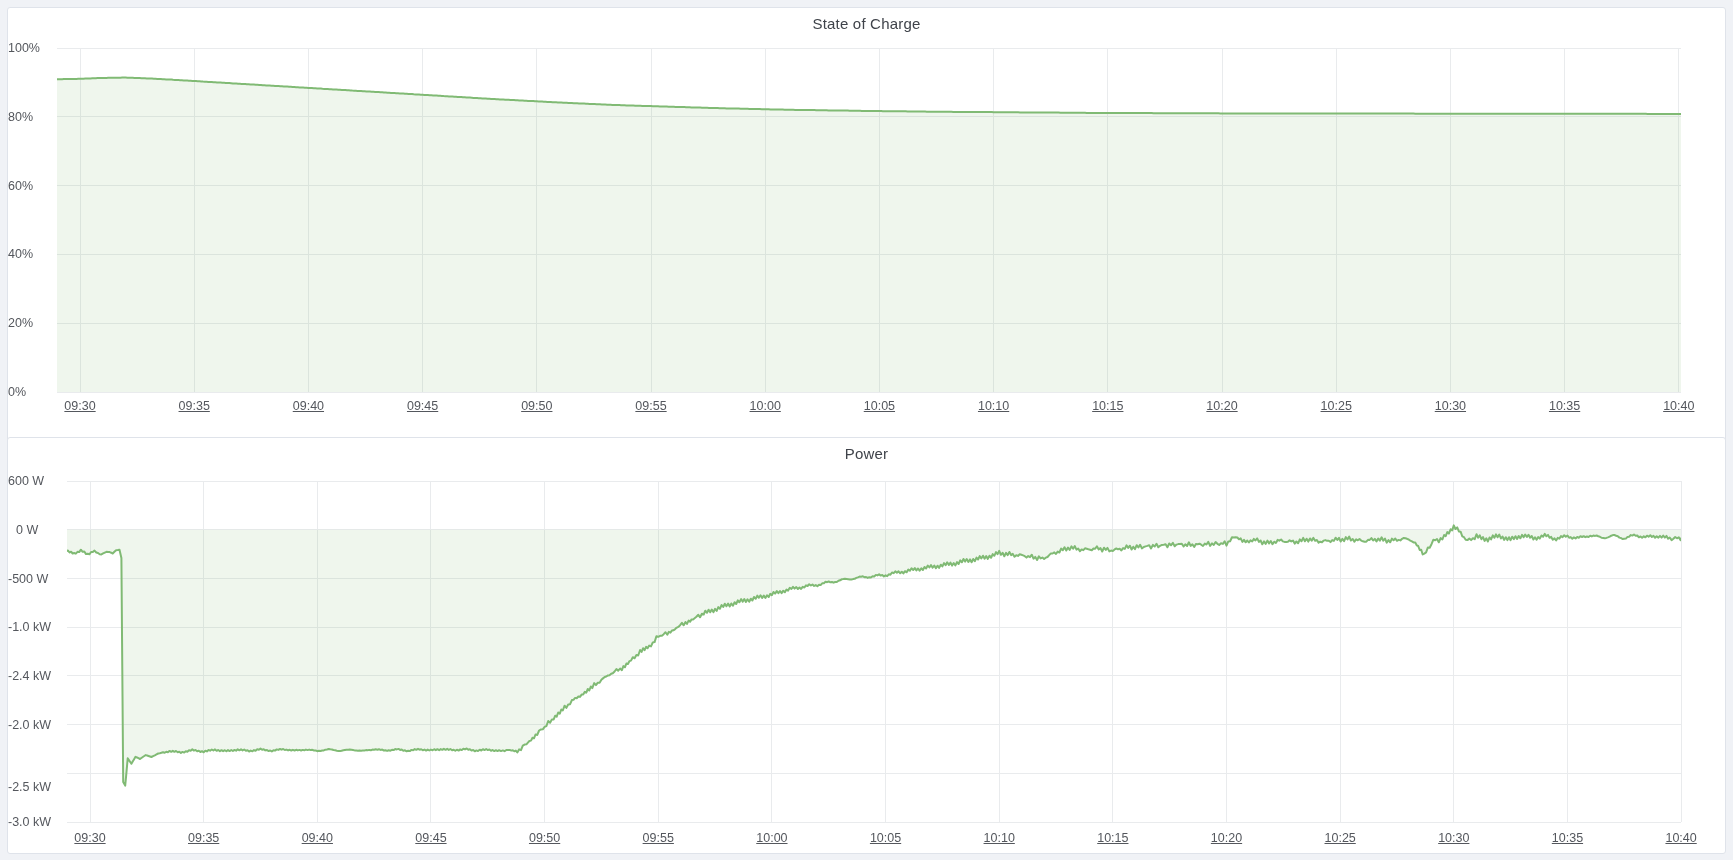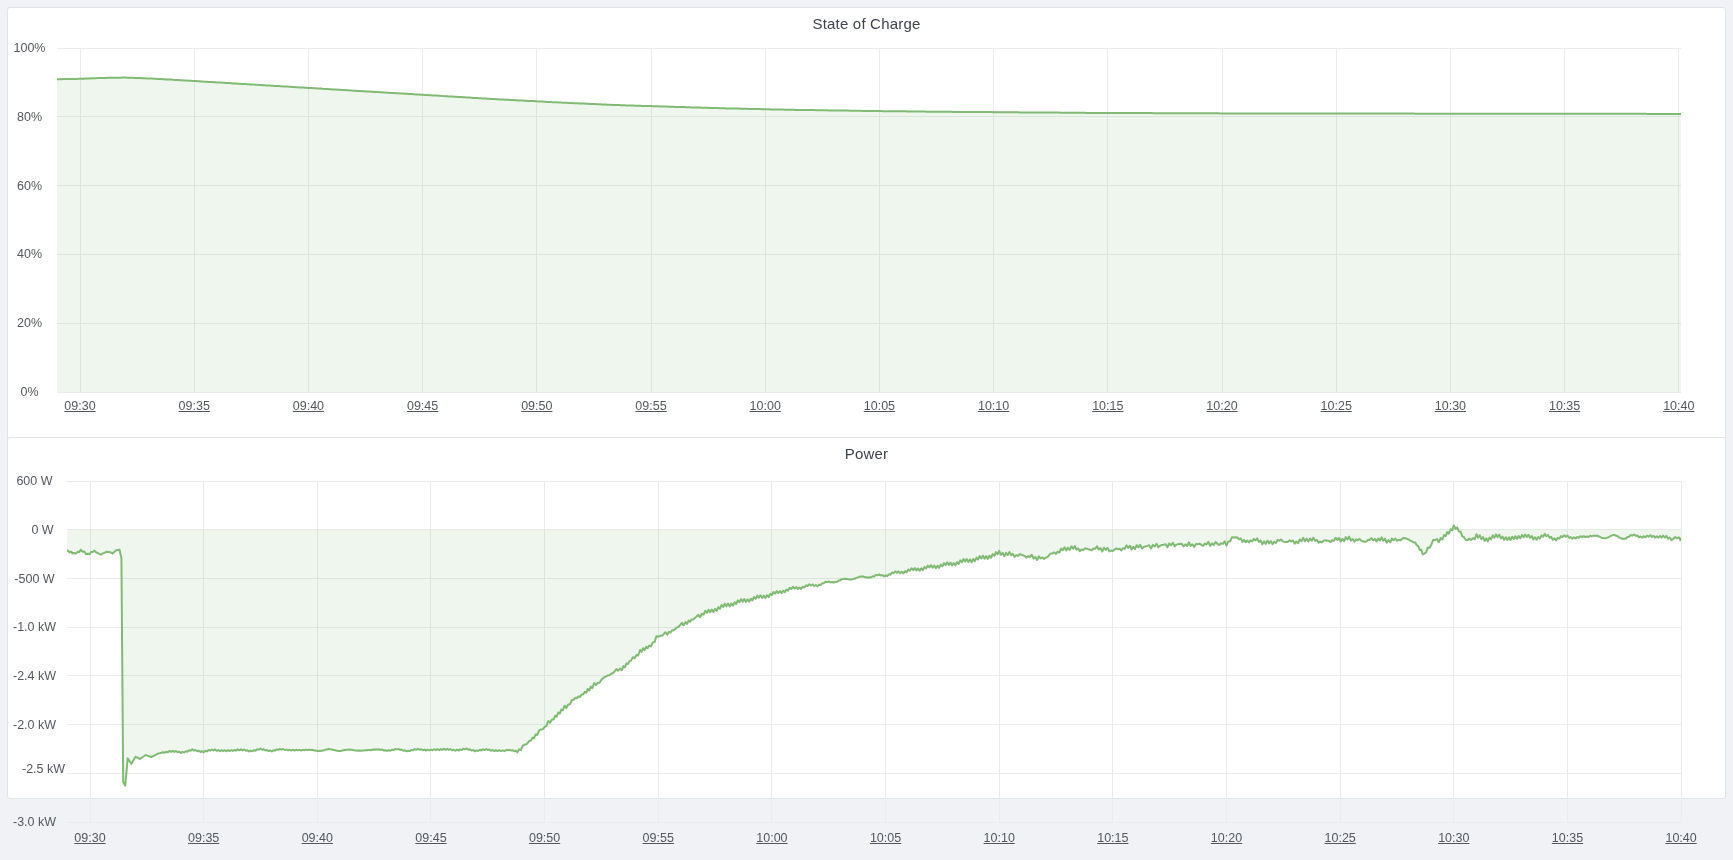--- a/index.html
+++ b/index.html
@@ -8,33 +8,33 @@
     width:1733px;height:860px;position:relative;overflow:hidden;
     background:#f0f2f6;
     font-family:"Liberation Sans", sans-serif;
   }
   .panel{
     position:absolute;left:7px;width:1719px;
     background:#ffffff;border:1px solid #dfe3ea;border-radius:3px;
     box-sizing:border-box;
   }
   #panel-soc{top:7px;height:508px;}
-  #panel-power{top:437px;height:362px;}
+  #panel-power{top:437px;height:417px;}
   .panel-title{
     position:absolute;top:7px;left:0;right:0;margin:0;
     text-align:center;font-size:15px;font-weight:500;color:#3f434a;
     letter-spacing:.2px;line-height:18px;
   }
   .chart-host{position:absolute;left:0;top:0;right:0;bottom:0;}
   .chart-host svg{position:absolute;left:0;top:0;}
   .tick{
     position:absolute;font-size:12.5px;color:#54575d;
     line-height:16px;height:16px;white-space:nowrap;
   }
-  .ytick{text-align:center;}
+  .ytick{text-align:left;}
   .xtick{text-align:center;text-decoration:underline;}
 </style>
 </head>
 <body style="background: rgb(240, 242, 246);">
 
 <main>
 
   <section class="panel" id="panel-soc">
     <h2 class="panel-title">State of Charge</h2>
     <div class="chart-host" id="soc-host">
@@ -126,21 +126,21 @@
           </g>
           <path d="M57.0 111.4L58.5 113.2L60.0 112.5L61.5 114.5L63.1 113.7L64.6 115.5L66.1 115.0L67.8 115.7L69.5 113.8L71.2 114.1L72.9 111.7L74.6 113.8L76.3 113.5L78.0 116.1L79.7 115.8L81.4 116.3L83.1 114.0L84.8 114.1L86.5 112.6L88.3 114.5L90.0 115.0L91.7 116.3L93.4 116.4L95.1 115.4L96.8 114.6L98.5 113.8L100.2 114.0L101.7 114.1L103.2 114.7L104.7 115.5L106.4 113.8L108.1 112.2L109.8 112.1L111.5 111.8L113.4 119.9L114.3 232.0L115.2 344.1L116.2 345.8L117.2 347.6L118.5 333.9L119.7 320.3L120.9 322.1L122.2 324.0L123.4 325.8L124.7 323.5L126.1 321.2L127.5 318.8L129.0 319.5L130.5 320.2L132.0 321.0L133.4 320.0L134.8 319.0L136.3 318.0L137.7 317.1L139.1 317.5L140.5 318.0L142.0 318.5L143.4 319.0L145.1 318.1L146.8 317.3L148.5 316.4L150.2 315.5L151.8 315.2L153.4 314.8L155.1 314.2L156.7 314.8L158.3 313.7L159.9 314.2L161.6 312.9L163.2 313.8L164.8 312.8L166.4 313.8L168.0 313.0L169.7 314.2L171.3 313.7L172.9 315.0L174.5 313.9L176.2 314.6L177.8 313.2L179.4 313.7L181.0 312.2L182.7 312.7L184.3 311.3L185.9 312.6L187.5 311.9L189.2 313.3L190.8 312.7L192.4 314.0L194.0 313.2L195.7 314.3L197.3 312.8L198.9 313.4L200.5 312.0L202.1 312.7L203.8 311.5L205.4 312.5L207.0 311.4L208.6 312.8L210.3 312.0L211.9 313.2L213.5 312.2L215.1 313.2L216.8 312.2L218.4 313.3L220.0 312.1L221.6 313.1L223.3 312.0L224.9 313.0L226.5 311.9L228.1 312.7L229.7 311.3L231.4 312.3L233.0 311.3L234.6 312.4L236.2 311.5L237.9 312.8L239.5 312.2L241.1 313.6L242.7 312.6L244.4 313.3L246.0 312.1L247.6 312.7L249.2 311.3L250.9 311.8L252.5 310.6L254.1 311.7L255.7 311.2L257.3 312.4L259.0 312.0L260.6 313.1L262.2 312.5L263.8 313.4L265.5 312.2L267.1 312.6L268.7 311.4L270.3 311.9L272.0 311.0L273.6 311.7L275.2 311.0L276.8 312.0L278.5 311.6L280.1 312.4L281.7 311.8L283.3 312.5L284.9 311.8L286.6 312.5L288.2 311.8L289.8 312.4L291.4 311.9L293.1 312.5L294.7 311.9L296.3 312.3L297.9 311.6L299.6 312.1L301.2 311.6L302.8 312.1L304.4 311.8L306.1 312.5L307.7 312.5L309.3 313.2L310.9 312.8L312.5 313.0L314.2 312.5L315.8 312.4L317.4 311.7L319.0 311.5L320.7 311.0L322.3 311.3L323.9 311.5L325.5 312.0L327.2 312.3L328.8 312.7L330.4 312.9L332.0 313.1L333.7 312.7L335.3 312.3L336.9 312.0L338.5 311.7L340.1 311.7L341.8 311.6L343.4 311.7L345.0 312.0L346.6 312.4L348.3 312.4L349.9 312.7L351.5 312.5L353.1 312.7L354.8 312.5L356.4 312.5L358.0 312.1L359.6 312.3L361.3 311.9L362.9 312.2L364.5 311.6L366.1 311.7L367.7 311.3L369.4 311.7L371.0 311.3L372.6 311.9L374.2 311.6L375.9 312.5L377.5 312.3L379.1 312.9L380.7 312.3L382.4 312.7L384.0 311.8L385.6 312.1L387.2 311.1L388.9 311.4L390.5 310.9L392.1 311.9L393.7 311.6L395.3 312.7L397.0 312.3L398.6 313.3L400.2 312.7L401.8 313.1L403.5 311.9L405.1 312.3L406.7 311.1L408.3 311.8L410.0 310.8L411.6 311.7L413.2 311.2L414.8 312.3L416.5 311.6L418.1 312.6L419.7 311.6L421.3 312.5L422.9 311.6L424.6 312.3L426.2 311.2L427.8 312.2L429.4 311.2L431.1 312.2L432.7 311.1L434.3 311.8L435.9 310.8L437.6 311.8L439.2 310.8L440.8 311.9L442.4 311.0L444.1 312.3L445.7 311.7L447.3 312.8L448.9 311.7L450.6 312.6L452.2 311.4L453.8 312.1L455.4 310.7L457.0 311.4L458.7 310.5L460.3 311.8L461.9 311.2L463.5 312.6L465.2 311.9L466.8 313.3L468.4 312.4L470.0 313.1L471.7 311.7L473.3 312.5L474.9 311.2L476.5 312.1L478.2 311.0L479.8 312.1L481.4 311.5L483.0 312.8L484.6 312.0L486.3 313.1L487.9 312.2L489.5 313.1L491.1 312.2L493.0 313.1L494.8 312.4L496.6 313.2L498.4 312.0L500.2 311.9L501.7 311.9L503.3 312.6L504.8 312.2L506.3 313.3L507.8 312.6L509.3 314.5L511.1 311.4L513.0 312.2L514.8 307.7L516.6 306.6L518.4 306.3L519.9 304.6L521.4 303.0L523.0 302.6L524.5 299.7L526.0 300.3L527.5 296.5L529.3 296.9L531.1 292.5L533.0 291.4L534.8 291.3L536.6 288.9L538.4 288.1L540.2 283.0L542.1 284.8L543.9 281.4L545.7 281.4L547.2 277.7L548.7 278.7L550.2 274.5L551.8 275.7L553.3 271.5L554.8 272.5L556.6 267.7L558.4 269.9L560.2 266.5L562.1 266.2L563.9 262.1L565.5 261.8L567.1 259.9L568.7 260.3L570.4 258.5L572.0 258.9L573.6 256.6L575.2 256.5L576.8 253.8L578.3 254.6L579.8 251.0L581.3 252.5L582.8 248.5L584.3 250.1L586.2 245.1L588.0 247.1L589.8 244.7L591.6 244.8L593.4 241.7L595.0 240.4L596.7 239.0L598.3 238.5L599.9 237.4L601.5 237.2L603.2 235.8L604.8 235.3L606.6 233.5L608.4 231.0L610.2 232.7L612.1 230.6L613.9 232.2L615.4 228.1L616.9 229.3L618.4 225.5L619.9 226.0L621.5 223.1L623.0 222.6L624.8 219.2L626.6 220.3L628.4 217.1L630.2 217.5L632.1 212.0L633.6 213.9L635.1 210.2L636.6 212.1L638.1 208.8L639.6 210.2L641.2 207.6L643.0 208.4L644.8 204.4L646.6 204.1L648.4 198.2L650.3 198.8L652.1 197.8L653.9 197.7L655.7 196.2L657.5 194.2L659.3 196.8L660.9 193.8L662.4 194.6L663.9 192.6L665.4 192.3L666.9 191.4L668.4 189.8L670.3 188.9L672.1 187.2L673.9 184.9L675.7 187.3L677.5 184.0L679.0 185.9L680.6 182.6L682.1 183.8L683.6 181.4L685.1 181.5L686.6 180.3L688.4 178.8L690.3 176.8L692.1 179.3L693.9 175.8L695.7 176.5L697.3 172.7L699.0 174.8L700.6 171.7L702.2 174.3L703.8 171.5L705.5 174.1L707.1 170.8L708.7 172.9L710.3 169.1L711.9 170.8L713.6 167.0L715.2 169.0L716.8 165.7L718.4 168.3L720.1 165.6L721.7 168.4L723.3 165.5L724.9 167.8L726.6 164.2L728.2 166.0L729.8 162.3L731.4 164.3L733.1 161.1L734.7 163.7L736.3 161.1L737.9 163.9L739.5 161.3L741.2 163.8L742.8 160.7L744.4 162.5L746.0 159.0L747.7 160.8L749.3 157.6L750.9 159.8L752.5 157.3L754.2 159.9L755.8 157.6L757.4 160.0L759.0 157.3L760.7 159.0L762.3 155.8L763.9 157.2L765.5 154.0L767.1 155.6L768.8 153.1L770.4 155.2L772.0 153.0L773.6 155.1L775.3 152.7L776.9 154.3L778.5 151.5L780.1 152.6L781.8 149.8L783.4 151.0L785.0 148.8L786.6 150.6L788.3 149.1L789.9 151.0L791.5 149.5L793.1 150.9L794.7 148.8L796.4 149.5L798.0 147.3L799.6 148.0L801.2 146.3L802.9 147.5L804.5 146.5L806.1 148.0L807.7 147.1L809.4 148.2L811.0 146.8L812.6 147.1L814.2 145.3L815.9 145.3L817.5 143.8L819.1 144.2L820.7 143.4L822.3 144.3L824.0 144.0L825.6 144.7L827.2 144.0L828.8 144.0L830.5 142.8L832.1 142.3L833.7 141.3L835.3 141.1L837.0 140.8L838.6 141.0L840.2 141.2L841.8 141.4L843.5 141.5L845.1 141.1L846.7 140.8L848.3 139.9L849.9 139.4L851.6 138.6L853.2 138.7L854.8 138.3L856.4 139.2L858.1 139.0L859.7 139.9L861.3 139.2L862.9 139.6L864.6 138.2L866.2 138.4L867.8 136.9L869.4 137.4L871.1 136.3L872.7 137.6L874.3 136.9L875.9 138.4L877.6 137.3L879.2 138.2L880.8 136.3L882.4 136.8L884.0 134.5L885.7 135.2L887.3 133.3L888.9 134.8L890.5 133.3L892.2 135.3L893.8 133.7L895.4 135.4L897.0 133.2L898.7 134.3L900.3 131.6L901.9 132.8L903.5 130.3L905.2 132.0L906.8 130.1L908.4 132.4L910.0 130.5L911.6 132.7L913.3 130.3L914.9 132.0L916.5 129.0L918.1 130.5L919.8 127.5L921.4 129.5L923.0 127.1L924.6 129.7L926.3 127.6L927.9 130.2L929.5 127.7L931.1 129.9L932.8 126.7L934.4 128.4L936.0 125.1L937.6 127.2L939.2 124.3L940.9 127.0L942.5 124.6L944.1 127.6L945.7 125.0L947.4 127.4L949.0 124.1L950.6 126.0L952.2 122.3L953.9 124.3L955.5 121.0L957.1 123.6L958.7 121.0L960.4 124.0L962.0 121.4L963.6 124.2L965.2 121.0L966.8 123.2L968.5 119.6L970.1 121.5L971.7 118.1L973.3 120.5L975.0 117.7L976.6 120.7L978.2 118.1L979.8 120.9L981.5 117.7L983.1 119.8L984.7 116.1L986.3 117.8L988.0 114.1L989.6 116.1L991.2 112.9L992.9 116.8L994.6 114.8L996.3 118.3L998.0 114.9L999.7 117.1L1001.4 114.0L1003.1 117.1L1004.8 115.9L1006.5 118.7L1008.2 117.2L1010.0 117.9L1011.7 116.3L1013.4 116.8L1015.1 117.4L1016.8 118.2L1018.5 119.6L1020.2 118.1L1022.0 119.1L1023.8 116.7L1025.5 120.7L1027.3 118.9L1029.1 122.0L1030.9 118.3L1032.6 120.4L1034.4 119.6L1036.1 121.0L1037.8 119.7L1039.5 119.0L1041.2 117.1L1042.9 115.4L1044.6 115.5L1046.3 114.4L1048.0 115.9L1049.7 113.6L1051.4 114.5L1053.1 110.6L1054.8 112.2L1056.5 109.2L1058.3 112.5L1060.0 109.6L1061.7 111.9L1063.4 108.4L1065.1 110.7L1066.8 108.1L1068.5 111.6L1070.2 110.5L1071.9 113.2L1073.6 111.4L1075.3 112.2L1077.0 110.3L1078.7 110.8L1080.4 111.3L1082.1 111.7L1083.8 112.3L1085.5 110.5L1087.2 110.8L1088.9 108.3L1090.7 111.4L1092.5 110.1L1094.2 113.5L1096.0 109.7L1097.8 111.9L1099.5 109.9L1101.3 113.4L1103.1 112.6L1104.8 112.9L1106.6 111.4L1108.3 110.5L1110.0 111.3L1111.7 110.8L1113.4 112.4L1115.1 110.1L1116.8 110.9L1118.5 107.4L1120.2 109.9L1121.9 107.7L1123.6 111.5L1125.3 108.7L1127.0 111.2L1128.7 107.2L1130.4 109.5L1132.1 106.8L1133.9 110.4L1135.8 109.0L1137.6 108.4L1139.4 107.9L1141.2 107.3L1143.0 110.4L1144.9 106.9L1146.7 108.5L1148.5 105.8L1150.3 109.3L1152.1 107.8L1153.9 106.9L1155.8 106.8L1157.6 106.3L1159.4 109.3L1161.2 105.5L1163.0 107.3L1164.9 104.9L1166.7 108.3L1168.5 106.6L1170.3 106.1L1172.0 105.9L1173.8 105.7L1175.6 108.5L1177.3 106.3L1179.1 108.0L1180.9 104.3L1182.6 107.9L1184.4 106.3L1186.2 109.0L1187.9 105.9L1189.7 106.3L1191.5 105.7L1193.2 106.7L1195.0 108.0L1196.8 105.6L1198.5 106.5L1200.3 103.8L1202.1 107.9L1204.0 105.4L1205.8 106.9L1207.6 104.0L1209.4 105.8L1211.2 106.9L1213.0 105.3L1214.9 105.9L1216.7 103.3L1218.5 107.6L1220.3 103.4L1222.1 103.2L1224.0 99.2L1225.8 99.6L1227.6 99.2L1229.3 99.5L1231.0 101.3L1232.7 100.4L1234.4 103.9L1236.0 101.9L1237.7 104.3L1239.3 102.5L1240.9 104.5L1242.5 102.3L1244.2 103.5L1245.8 100.9L1247.5 102.4L1249.2 100.4L1250.9 103.9L1252.6 102.5L1254.3 106.3L1256.0 103.4L1257.7 105.9L1259.4 102.6L1261.1 105.4L1262.8 103.0L1264.5 106.2L1266.2 103.7L1267.9 105.0L1269.6 101.9L1271.3 102.7L1273.1 101.5L1274.8 103.4L1276.5 103.9L1278.2 104.0L1279.9 103.8L1281.6 102.3L1283.3 103.4L1285.0 102.6L1286.7 105.6L1288.4 103.5L1290.1 105.3L1291.8 101.4L1293.5 103.2L1295.2 99.9L1296.9 103.3L1298.6 100.7L1300.3 103.6L1302.0 100.5L1303.7 102.6L1305.4 99.9L1307.1 102.8L1308.9 102.0L1310.6 104.7L1312.3 103.7L1314.0 104.2L1315.7 102.6L1317.4 102.1L1319.1 102.8L1320.8 102.7L1322.5 104.1L1324.2 102.1L1325.9 102.9L1327.6 99.7L1329.3 102.0L1331.0 99.9L1332.7 103.5L1334.4 100.8L1336.1 103.2L1337.8 99.1L1339.5 101.4L1341.2 98.6L1342.9 102.5L1344.7 101.0L1346.4 103.6L1348.1 101.3L1349.8 102.3L1351.5 101.0L1353.2 102.6L1354.9 103.3L1356.6 103.8L1358.3 103.7L1360.0 101.8L1361.7 101.9L1363.4 100.1L1365.1 102.4L1366.8 100.9L1368.5 103.4L1370.2 100.5L1371.9 102.6L1373.6 99.3L1375.3 102.7L1377.0 100.6L1378.7 104.6L1380.5 102.1L1382.2 104.3L1383.9 100.6L1385.6 102.3L1387.3 100.5L1389.0 102.8L1390.7 101.9L1392.4 102.4L1394.1 100.8L1395.8 99.9L1397.4 100.2L1399.0 100.8L1400.7 101.5L1402.3 102.7L1403.9 103.4L1405.5 104.4L1407.2 104.4L1408.7 107.3L1410.2 108.0L1411.7 112.0L1413.2 111.7L1414.7 116.5L1416.3 115.6L1418.1 114.4L1419.9 109.4L1421.7 109.7L1423.5 106.2L1425.3 101.8L1427.2 102.3L1429.0 101.0L1430.8 104.3L1432.6 100.1L1434.4 101.5L1436.1 97.0L1437.7 98.2L1439.3 94.1L1440.9 95.6L1442.6 91.3L1444.2 92.4L1445.8 87.4L1447.5 91.0L1449.2 89.4L1450.9 93.4L1452.6 93.7L1454.3 98.3L1456.0 99.2L1457.7 101.7L1459.4 102.1L1461.3 100.6L1463.1 102.1L1464.9 100.2L1466.7 101.2L1468.5 96.3L1470.2 99.7L1471.8 97.3L1473.4 101.2L1475.0 99.1L1476.6 102.9L1478.3 100.3L1479.9 103.5L1481.5 99.5L1483.1 101.4L1484.8 97.4L1486.4 99.8L1488.0 96.4L1489.6 99.3L1491.3 96.5L1492.9 100.5L1494.5 98.5L1496.1 101.9L1497.8 99.2L1499.4 102.1L1501.0 99.2L1502.6 102.2L1504.2 98.7L1505.9 101.1L1507.5 98.2L1509.1 100.9L1510.7 98.0L1512.4 100.3L1514.0 96.8L1515.6 99.3L1517.2 96.6L1518.9 99.0L1520.5 96.7L1522.1 99.7L1523.7 98.0L1525.4 101.5L1527.0 99.3L1528.6 101.7L1530.2 99.0L1531.8 100.6L1533.5 97.5L1535.1 98.8L1536.7 95.9L1538.3 98.3L1540.0 96.9L1541.6 99.8L1543.2 98.9L1544.8 101.7L1546.5 100.4L1548.1 102.5L1549.7 99.9L1551.3 100.7L1553.0 98.1L1554.6 99.1L1556.2 97.2L1557.8 98.8L1559.5 97.5L1561.1 99.8L1562.7 99.1L1564.3 100.7L1565.9 99.4L1567.6 100.4L1569.2 98.9L1570.8 99.8L1572.4 98.2L1574.1 99.0L1575.7 98.2L1577.3 99.2L1578.9 98.5L1580.6 99.0L1582.2 97.8L1583.8 98.4L1585.4 97.6L1587.1 97.9L1588.7 97.5L1590.3 98.3L1591.9 98.7L1593.5 99.8L1595.2 99.9L1596.8 100.2L1598.4 99.9L1600.0 99.4L1601.7 98.7L1603.3 97.7L1604.9 97.1L1606.5 97.0L1608.2 97.8L1609.8 98.3L1611.4 99.6L1613.0 100.0L1614.7 101.1L1616.3 100.8L1617.9 100.6L1619.5 98.9L1621.1 98.7L1622.8 97.1L1624.4 97.6L1626.0 96.5L1627.6 97.7L1629.3 97.5L1630.9 99.3L1632.5 98.5L1634.1 99.8L1635.8 98.3L1637.4 99.3L1639.0 97.7L1640.6 98.7L1642.3 97.2L1643.9 99.0L1645.5 97.8L1647.1 99.8L1648.7 98.2L1650.4 99.7L1652.0 97.9L1653.6 99.6L1655.2 97.6L1656.9 99.6L1658.5 97.9L1660.1 100.7L1661.7 99.5L1663.6 102.2L1665.4 100.8L1667.2 99.0L1669.0 100.3L1670.8 99.3L1672.6 102.2L1674.5 97.8L1676.3 99.9L1678.1 98.4L1679.9 99.2L1679.9 91.8L57.0 91.8Z" fill="rgba(128,186,116,0.13)" stroke="none" clip-path="url(#power-clip)"></path>
           <path d="M57.0 111.4L58.5 113.2L60.0 112.5L61.5 114.5L63.1 113.7L64.6 115.5L66.1 115.0L67.8 115.7L69.5 113.8L71.2 114.1L72.9 111.7L74.6 113.8L76.3 113.5L78.0 116.1L79.7 115.8L81.4 116.3L83.1 114.0L84.8 114.1L86.5 112.6L88.3 114.5L90.0 115.0L91.7 116.3L93.4 116.4L95.1 115.4L96.8 114.6L98.5 113.8L100.2 114.0L101.7 114.1L103.2 114.7L104.7 115.5L106.4 113.8L108.1 112.2L109.8 112.1L111.5 111.8L113.4 119.9L114.3 232.0L115.2 344.1L116.2 345.8L117.2 347.6L118.5 333.9L119.7 320.3L120.9 322.1L122.2 324.0L123.4 325.8L124.7 323.5L126.1 321.2L127.5 318.8L129.0 319.5L130.5 320.2L132.0 321.0L133.4 320.0L134.8 319.0L136.3 318.0L137.7 317.1L139.1 317.5L140.5 318.0L142.0 318.5L143.4 319.0L145.1 318.1L146.8 317.3L148.5 316.4L150.2 315.5L151.8 315.2L153.4 314.8L155.1 314.2L156.7 314.8L158.3 313.7L159.9 314.2L161.6 312.9L163.2 313.8L164.8 312.8L166.4 313.8L168.0 313.0L169.7 314.2L171.3 313.7L172.9 315.0L174.5 313.9L176.2 314.6L177.8 313.2L179.4 313.7L181.0 312.2L182.7 312.7L184.3 311.3L185.9 312.6L187.5 311.9L189.2 313.3L190.8 312.7L192.4 314.0L194.0 313.2L195.7 314.3L197.3 312.8L198.9 313.4L200.5 312.0L202.1 312.7L203.8 311.5L205.4 312.5L207.0 311.4L208.6 312.8L210.3 312.0L211.9 313.2L213.5 312.2L215.1 313.2L216.8 312.2L218.4 313.3L220.0 312.1L221.6 313.1L223.3 312.0L224.9 313.0L226.5 311.9L228.1 312.7L229.7 311.3L231.4 312.3L233.0 311.3L234.6 312.4L236.2 311.5L237.9 312.8L239.5 312.2L241.1 313.6L242.7 312.6L244.4 313.3L246.0 312.1L247.6 312.7L249.2 311.3L250.9 311.8L252.5 310.6L254.1 311.7L255.7 311.2L257.3 312.4L259.0 312.0L260.6 313.1L262.2 312.5L263.8 313.4L265.5 312.2L267.1 312.6L268.7 311.4L270.3 311.9L272.0 311.0L273.6 311.7L275.2 311.0L276.8 312.0L278.5 311.6L280.1 312.4L281.7 311.8L283.3 312.5L284.9 311.8L286.6 312.5L288.2 311.8L289.8 312.4L291.4 311.9L293.1 312.5L294.7 311.9L296.3 312.3L297.9 311.6L299.6 312.1L301.2 311.6L302.8 312.1L304.4 311.8L306.1 312.5L307.7 312.5L309.3 313.2L310.9 312.8L312.5 313.0L314.2 312.5L315.8 312.4L317.4 311.7L319.0 311.5L320.7 311.0L322.3 311.3L323.9 311.5L325.5 312.0L327.2 312.3L328.8 312.7L330.4 312.9L332.0 313.1L333.7 312.7L335.3 312.3L336.9 312.0L338.5 311.7L340.1 311.7L341.8 311.6L343.4 311.7L345.0 312.0L346.6 312.4L348.3 312.4L349.9 312.7L351.5 312.5L353.1 312.7L354.8 312.5L356.4 312.5L358.0 312.1L359.6 312.3L361.3 311.9L362.9 312.2L364.5 311.6L366.1 311.7L367.7 311.3L369.4 311.7L371.0 311.3L372.6 311.9L374.2 311.6L375.9 312.5L377.5 312.3L379.1 312.9L380.7 312.3L382.4 312.7L384.0 311.8L385.6 312.1L387.2 311.1L388.9 311.4L390.5 310.9L392.1 311.9L393.7 311.6L395.3 312.7L397.0 312.3L398.6 313.3L400.2 312.7L401.8 313.1L403.5 311.9L405.1 312.3L406.7 311.1L408.3 311.8L410.0 310.8L411.6 311.7L413.2 311.2L414.8 312.3L416.5 311.6L418.1 312.6L419.7 311.6L421.3 312.5L422.9 311.6L424.6 312.3L426.2 311.2L427.8 312.2L429.4 311.2L431.1 312.2L432.7 311.1L434.3 311.8L435.9 310.8L437.6 311.8L439.2 310.8L440.8 311.9L442.4 311.0L444.1 312.3L445.7 311.7L447.3 312.8L448.9 311.7L450.6 312.6L452.2 311.4L453.8 312.1L455.4 310.7L457.0 311.4L458.7 310.5L460.3 311.8L461.9 311.2L463.5 312.6L465.2 311.9L466.8 313.3L468.4 312.4L470.0 313.1L471.7 311.7L473.3 312.5L474.9 311.2L476.5 312.1L478.2 311.0L479.8 312.1L481.4 311.5L483.0 312.8L484.6 312.0L486.3 313.1L487.9 312.2L489.5 313.1L491.1 312.2L493.0 313.1L494.8 312.4L496.6 313.2L498.4 312.0L500.2 311.9L501.7 311.9L503.3 312.6L504.8 312.2L506.3 313.3L507.8 312.6L509.3 314.5L511.1 311.4L513.0 312.2L514.8 307.7L516.6 306.6L518.4 306.3L519.9 304.6L521.4 303.0L523.0 302.6L524.5 299.7L526.0 300.3L527.5 296.5L529.3 296.9L531.1 292.5L533.0 291.4L534.8 291.3L536.6 288.9L538.4 288.1L540.2 283.0L542.1 284.8L543.9 281.4L545.7 281.4L547.2 277.7L548.7 278.7L550.2 274.5L551.8 275.7L553.3 271.5L554.8 272.5L556.6 267.7L558.4 269.9L560.2 266.5L562.1 266.2L563.9 262.1L565.5 261.8L567.1 259.9L568.7 260.3L570.4 258.5L572.0 258.9L573.6 256.6L575.2 256.5L576.8 253.8L578.3 254.6L579.8 251.0L581.3 252.5L582.8 248.5L584.3 250.1L586.2 245.1L588.0 247.1L589.8 244.7L591.6 244.8L593.4 241.7L595.0 240.4L596.7 239.0L598.3 238.5L599.9 237.4L601.5 237.2L603.2 235.8L604.8 235.3L606.6 233.5L608.4 231.0L610.2 232.7L612.1 230.6L613.9 232.2L615.4 228.1L616.9 229.3L618.4 225.5L619.9 226.0L621.5 223.1L623.0 222.6L624.8 219.2L626.6 220.3L628.4 217.1L630.2 217.5L632.1 212.0L633.6 213.9L635.1 210.2L636.6 212.1L638.1 208.8L639.6 210.2L641.2 207.6L643.0 208.4L644.8 204.4L646.6 204.1L648.4 198.2L650.3 198.8L652.1 197.8L653.9 197.7L655.7 196.2L657.5 194.2L659.3 196.8L660.9 193.8L662.4 194.6L663.9 192.6L665.4 192.3L666.9 191.4L668.4 189.8L670.3 188.9L672.1 187.2L673.9 184.9L675.7 187.3L677.5 184.0L679.0 185.9L680.6 182.6L682.1 183.8L683.6 181.4L685.1 181.5L686.6 180.3L688.4 178.8L690.3 176.8L692.1 179.3L693.9 175.8L695.7 176.5L697.3 172.7L699.0 174.8L700.6 171.7L702.2 174.3L703.8 171.5L705.5 174.1L707.1 170.8L708.7 172.9L710.3 169.1L711.9 170.8L713.6 167.0L715.2 169.0L716.8 165.7L718.4 168.3L720.1 165.6L721.7 168.4L723.3 165.5L724.9 167.8L726.6 164.2L728.2 166.0L729.8 162.3L731.4 164.3L733.1 161.1L734.7 163.7L736.3 161.1L737.9 163.9L739.5 161.3L741.2 163.8L742.8 160.7L744.4 162.5L746.0 159.0L747.7 160.8L749.3 157.6L750.9 159.8L752.5 157.3L754.2 159.9L755.8 157.6L757.4 160.0L759.0 157.3L760.7 159.0L762.3 155.8L763.9 157.2L765.5 154.0L767.1 155.6L768.8 153.1L770.4 155.2L772.0 153.0L773.6 155.1L775.3 152.7L776.9 154.3L778.5 151.5L780.1 152.6L781.8 149.8L783.4 151.0L785.0 148.8L786.6 150.6L788.3 149.1L789.9 151.0L791.5 149.5L793.1 150.9L794.7 148.8L796.4 149.5L798.0 147.3L799.6 148.0L801.2 146.3L802.9 147.5L804.5 146.5L806.1 148.0L807.7 147.1L809.4 148.2L811.0 146.8L812.6 147.1L814.2 145.3L815.9 145.3L817.5 143.8L819.1 144.2L820.7 143.4L822.3 144.3L824.0 144.0L825.6 144.7L827.2 144.0L828.8 144.0L830.5 142.8L832.1 142.3L833.7 141.3L835.3 141.1L837.0 140.8L838.6 141.0L840.2 141.2L841.8 141.4L843.5 141.5L845.1 141.1L846.7 140.8L848.3 139.9L849.9 139.4L851.6 138.6L853.2 138.7L854.8 138.3L856.4 139.2L858.1 139.0L859.7 139.9L861.3 139.2L862.9 139.6L864.6 138.2L866.2 138.4L867.8 136.9L869.4 137.4L871.1 136.3L872.7 137.6L874.3 136.9L875.9 138.4L877.6 137.3L879.2 138.2L880.8 136.3L882.4 136.8L884.0 134.5L885.7 135.2L887.3 133.3L888.9 134.8L890.5 133.3L892.2 135.3L893.8 133.7L895.4 135.4L897.0 133.2L898.7 134.3L900.3 131.6L901.9 132.8L903.5 130.3L905.2 132.0L906.8 130.1L908.4 132.4L910.0 130.5L911.6 132.7L913.3 130.3L914.9 132.0L916.5 129.0L918.1 130.5L919.8 127.5L921.4 129.5L923.0 127.1L924.6 129.7L926.3 127.6L927.9 130.2L929.5 127.7L931.1 129.9L932.8 126.7L934.4 128.4L936.0 125.1L937.6 127.2L939.2 124.3L940.9 127.0L942.5 124.6L944.1 127.6L945.7 125.0L947.4 127.4L949.0 124.1L950.6 126.0L952.2 122.3L953.9 124.3L955.5 121.0L957.1 123.6L958.7 121.0L960.4 124.0L962.0 121.4L963.6 124.2L965.2 121.0L966.8 123.2L968.5 119.6L970.1 121.5L971.7 118.1L973.3 120.5L975.0 117.7L976.6 120.7L978.2 118.1L979.8 120.9L981.5 117.7L983.1 119.8L984.7 116.1L986.3 117.8L988.0 114.1L989.6 116.1L991.2 112.9L992.9 116.8L994.6 114.8L996.3 118.3L998.0 114.9L999.7 117.1L1001.4 114.0L1003.1 117.1L1004.8 115.9L1006.5 118.7L1008.2 117.2L1010.0 117.9L1011.7 116.3L1013.4 116.8L1015.1 117.4L1016.8 118.2L1018.5 119.6L1020.2 118.1L1022.0 119.1L1023.8 116.7L1025.5 120.7L1027.3 118.9L1029.1 122.0L1030.9 118.3L1032.6 120.4L1034.4 119.6L1036.1 121.0L1037.8 119.7L1039.5 119.0L1041.2 117.1L1042.9 115.4L1044.6 115.5L1046.3 114.4L1048.0 115.9L1049.7 113.6L1051.4 114.5L1053.1 110.6L1054.8 112.2L1056.5 109.2L1058.3 112.5L1060.0 109.6L1061.7 111.9L1063.4 108.4L1065.1 110.7L1066.8 108.1L1068.5 111.6L1070.2 110.5L1071.9 113.2L1073.6 111.4L1075.3 112.2L1077.0 110.3L1078.7 110.8L1080.4 111.3L1082.1 111.7L1083.8 112.3L1085.5 110.5L1087.2 110.8L1088.9 108.3L1090.7 111.4L1092.5 110.1L1094.2 113.5L1096.0 109.7L1097.8 111.9L1099.5 109.9L1101.3 113.4L1103.1 112.6L1104.8 112.9L1106.6 111.4L1108.3 110.5L1110.0 111.3L1111.7 110.8L1113.4 112.4L1115.1 110.1L1116.8 110.9L1118.5 107.4L1120.2 109.9L1121.9 107.7L1123.6 111.5L1125.3 108.7L1127.0 111.2L1128.7 107.2L1130.4 109.5L1132.1 106.8L1133.9 110.4L1135.8 109.0L1137.6 108.4L1139.4 107.9L1141.2 107.3L1143.0 110.4L1144.9 106.9L1146.7 108.5L1148.5 105.8L1150.3 109.3L1152.1 107.8L1153.9 106.9L1155.8 106.8L1157.6 106.3L1159.4 109.3L1161.2 105.5L1163.0 107.3L1164.9 104.9L1166.7 108.3L1168.5 106.6L1170.3 106.1L1172.0 105.9L1173.8 105.7L1175.6 108.5L1177.3 106.3L1179.1 108.0L1180.9 104.3L1182.6 107.9L1184.4 106.3L1186.2 109.0L1187.9 105.9L1189.7 106.3L1191.5 105.7L1193.2 106.7L1195.0 108.0L1196.8 105.6L1198.5 106.5L1200.3 103.8L1202.1 107.9L1204.0 105.4L1205.8 106.9L1207.6 104.0L1209.4 105.8L1211.2 106.9L1213.0 105.3L1214.9 105.9L1216.7 103.3L1218.5 107.6L1220.3 103.4L1222.1 103.2L1224.0 99.2L1225.8 99.6L1227.6 99.2L1229.3 99.5L1231.0 101.3L1232.7 100.4L1234.4 103.9L1236.0 101.9L1237.7 104.3L1239.3 102.5L1240.9 104.5L1242.5 102.3L1244.2 103.5L1245.8 100.9L1247.5 102.4L1249.2 100.4L1250.9 103.9L1252.6 102.5L1254.3 106.3L1256.0 103.4L1257.7 105.9L1259.4 102.6L1261.1 105.4L1262.8 103.0L1264.5 106.2L1266.2 103.7L1267.9 105.0L1269.6 101.9L1271.3 102.7L1273.1 101.5L1274.8 103.4L1276.5 103.9L1278.2 104.0L1279.9 103.8L1281.6 102.3L1283.3 103.4L1285.0 102.6L1286.7 105.6L1288.4 103.5L1290.1 105.3L1291.8 101.4L1293.5 103.2L1295.2 99.9L1296.9 103.3L1298.6 100.7L1300.3 103.6L1302.0 100.5L1303.7 102.6L1305.4 99.9L1307.1 102.8L1308.9 102.0L1310.6 104.7L1312.3 103.7L1314.0 104.2L1315.7 102.6L1317.4 102.1L1319.1 102.8L1320.8 102.7L1322.5 104.1L1324.2 102.1L1325.9 102.9L1327.6 99.7L1329.3 102.0L1331.0 99.9L1332.7 103.5L1334.4 100.8L1336.1 103.2L1337.8 99.1L1339.5 101.4L1341.2 98.6L1342.9 102.5L1344.7 101.0L1346.4 103.6L1348.1 101.3L1349.8 102.3L1351.5 101.0L1353.2 102.6L1354.9 103.3L1356.6 103.8L1358.3 103.7L1360.0 101.8L1361.7 101.9L1363.4 100.1L1365.1 102.4L1366.8 100.9L1368.5 103.4L1370.2 100.5L1371.9 102.6L1373.6 99.3L1375.3 102.7L1377.0 100.6L1378.7 104.6L1380.5 102.1L1382.2 104.3L1383.9 100.6L1385.6 102.3L1387.3 100.5L1389.0 102.8L1390.7 101.9L1392.4 102.4L1394.1 100.8L1395.8 99.9L1397.4 100.2L1399.0 100.8L1400.7 101.5L1402.3 102.7L1403.9 103.4L1405.5 104.4L1407.2 104.4L1408.7 107.3L1410.2 108.0L1411.7 112.0L1413.2 111.7L1414.7 116.5L1416.3 115.6L1418.1 114.4L1419.9 109.4L1421.7 109.7L1423.5 106.2L1425.3 101.8L1427.2 102.3L1429.0 101.0L1430.8 104.3L1432.6 100.1L1434.4 101.5L1436.1 97.0L1437.7 98.2L1439.3 94.1L1440.9 95.6L1442.6 91.3L1444.2 92.4L1445.8 87.4L1447.5 91.0L1449.2 89.4L1450.9 93.4L1452.6 93.7L1454.3 98.3L1456.0 99.2L1457.7 101.7L1459.4 102.1L1461.3 100.6L1463.1 102.1L1464.9 100.2L1466.7 101.2L1468.5 96.3L1470.2 99.7L1471.8 97.3L1473.4 101.2L1475.0 99.1L1476.6 102.9L1478.3 100.3L1479.9 103.5L1481.5 99.5L1483.1 101.4L1484.8 97.4L1486.4 99.8L1488.0 96.4L1489.6 99.3L1491.3 96.5L1492.9 100.5L1494.5 98.5L1496.1 101.9L1497.8 99.2L1499.4 102.1L1501.0 99.2L1502.6 102.2L1504.2 98.7L1505.9 101.1L1507.5 98.2L1509.1 100.9L1510.7 98.0L1512.4 100.3L1514.0 96.8L1515.6 99.3L1517.2 96.6L1518.9 99.0L1520.5 96.7L1522.1 99.7L1523.7 98.0L1525.4 101.5L1527.0 99.3L1528.6 101.7L1530.2 99.0L1531.8 100.6L1533.5 97.5L1535.1 98.8L1536.7 95.9L1538.3 98.3L1540.0 96.9L1541.6 99.8L1543.2 98.9L1544.8 101.7L1546.5 100.4L1548.1 102.5L1549.7 99.9L1551.3 100.7L1553.0 98.1L1554.6 99.1L1556.2 97.2L1557.8 98.8L1559.5 97.5L1561.1 99.8L1562.7 99.1L1564.3 100.7L1565.9 99.4L1567.6 100.4L1569.2 98.9L1570.8 99.8L1572.4 98.2L1574.1 99.0L1575.7 98.2L1577.3 99.2L1578.9 98.5L1580.6 99.0L1582.2 97.8L1583.8 98.4L1585.4 97.6L1587.1 97.9L1588.7 97.5L1590.3 98.3L1591.9 98.7L1593.5 99.8L1595.2 99.9L1596.8 100.2L1598.4 99.9L1600.0 99.4L1601.7 98.7L1603.3 97.7L1604.9 97.1L1606.5 97.0L1608.2 97.8L1609.8 98.3L1611.4 99.6L1613.0 100.0L1614.7 101.1L1616.3 100.8L1617.9 100.6L1619.5 98.9L1621.1 98.7L1622.8 97.1L1624.4 97.6L1626.0 96.5L1627.6 97.7L1629.3 97.5L1630.9 99.3L1632.5 98.5L1634.1 99.8L1635.8 98.3L1637.4 99.3L1639.0 97.7L1640.6 98.7L1642.3 97.2L1643.9 99.0L1645.5 97.8L1647.1 99.8L1648.7 98.2L1650.4 99.7L1652.0 97.9L1653.6 99.6L1655.2 97.6L1656.9 99.6L1658.5 97.9L1660.1 100.7L1661.7 99.5L1663.6 102.2L1665.4 100.8L1667.2 99.0L1669.0 100.3L1670.8 99.3L1672.6 102.2L1674.5 97.8L1676.3 99.9L1678.1 98.4L1679.9 99.2" fill="none" stroke="#80ba74" stroke-width="2" stroke-linejoin="round" stroke-linecap="round" clip-path="url(#power-clip)"></path>
         </svg>
         <div class="tick ytick" style="left: 0px; width: 53px; top: 35.085px;">600 W</div>
         <div class="tick ytick" style="left: 0px; width: 53px; top: 83.8px; margin-left: 8px;">0 W</div>
         <div class="tick ytick" style="left: 0px; width: 53px; top: 132.515px;">-500 W</div>
         <div class="tick ytick" style="left: 0px; width: 53px; top: 181.23px;">-1.0 kW</div>
         <div class="tick ytick" style="left: 0px; width: 53px; top: 229.945px;">-2.4 kW</div>
         <div class="tick ytick" style="left: 0px; width: 53px; top: 278.66px;">-2.0 kW</div>
-        <div class="tick ytick" style="left: 0px; width: 53px; top: 323px; padding-left: 9px;">-2.5 kW</div>
+        <div class="tick ytick" style="left: 0px; width: 53px; top: 341px;">-2.5 kW</div>
         <div class="tick ytick" style="left: 0px; width: 53px; top: 376.09px;">-3.0 kW</div>
         <div class="tick xtick" style="left: 50px; width: 64px; top: 392px;">09:30</div>
         <div class="tick xtick" style="left: 163.65px; width: 64px; top: 392px;">09:35</div>
         <div class="tick xtick" style="left: 277.3px; width: 64px; top: 392px;">09:40</div>
         <div class="tick xtick" style="left: 390.95px; width: 64px; top: 392px;">09:45</div>
         <div class="tick xtick" style="left: 504.6px; width: 64px; top: 392px;">09:50</div>
         <div class="tick xtick" style="left: 618.25px; width: 64px; top: 392px;">09:55</div>
         <div class="tick xtick" style="left: 731.9px; width: 64px; top: 392px;">10:00</div>
         <div class="tick xtick" style="left: 845.55px; width: 64px; top: 392px;">10:05</div>
         <div class="tick xtick" style="left: 959.2px; width: 64px; top: 392px;">10:10</div>

